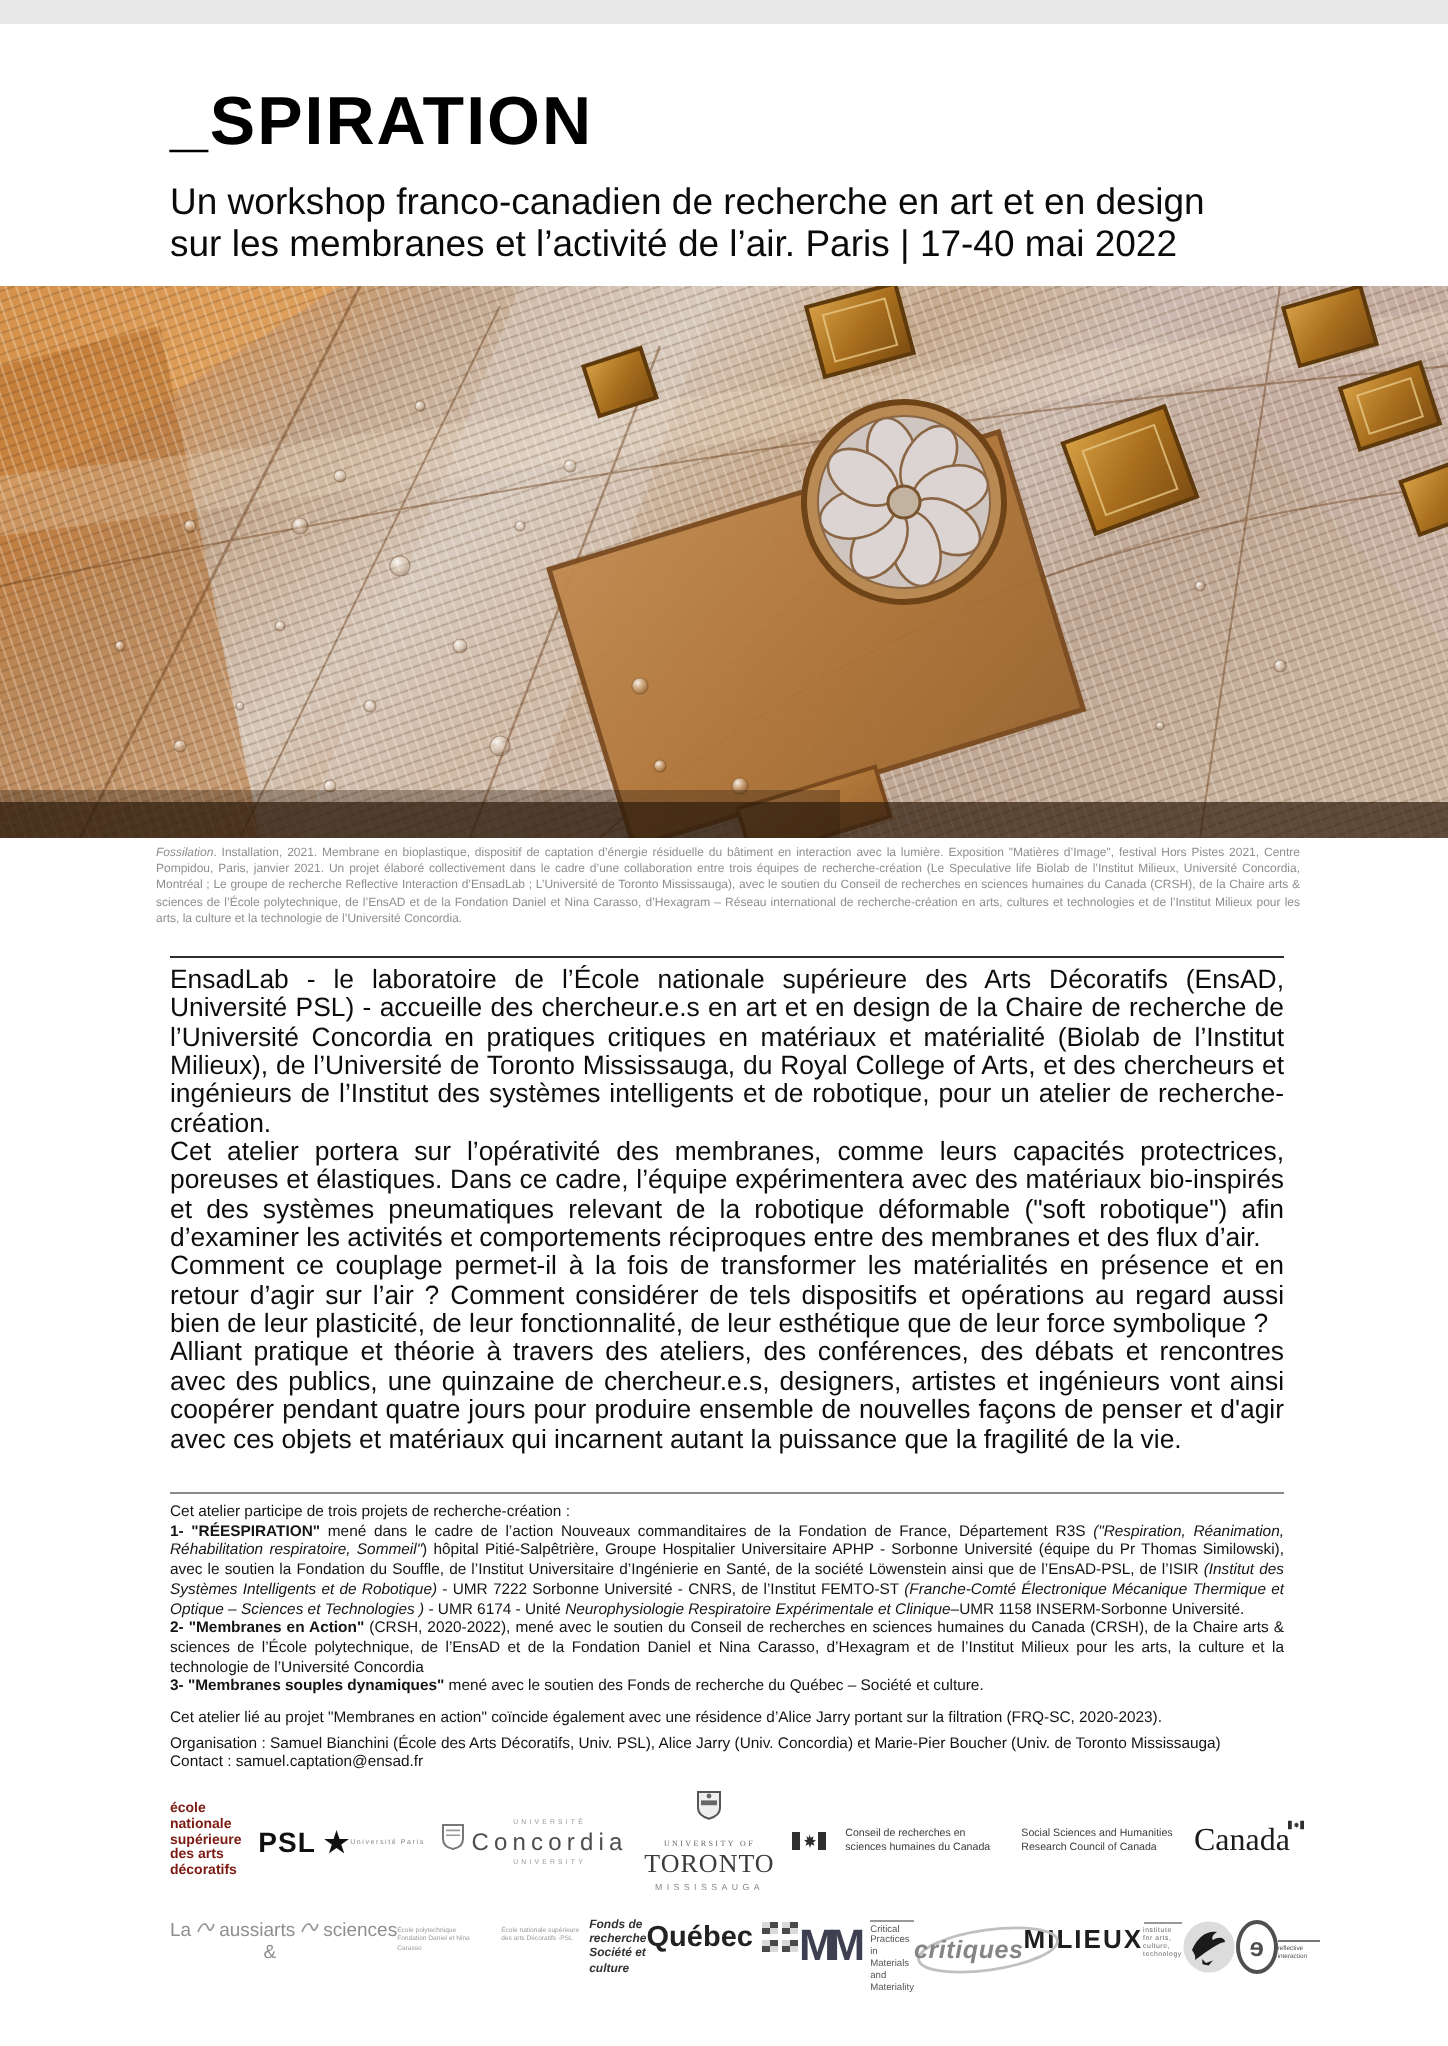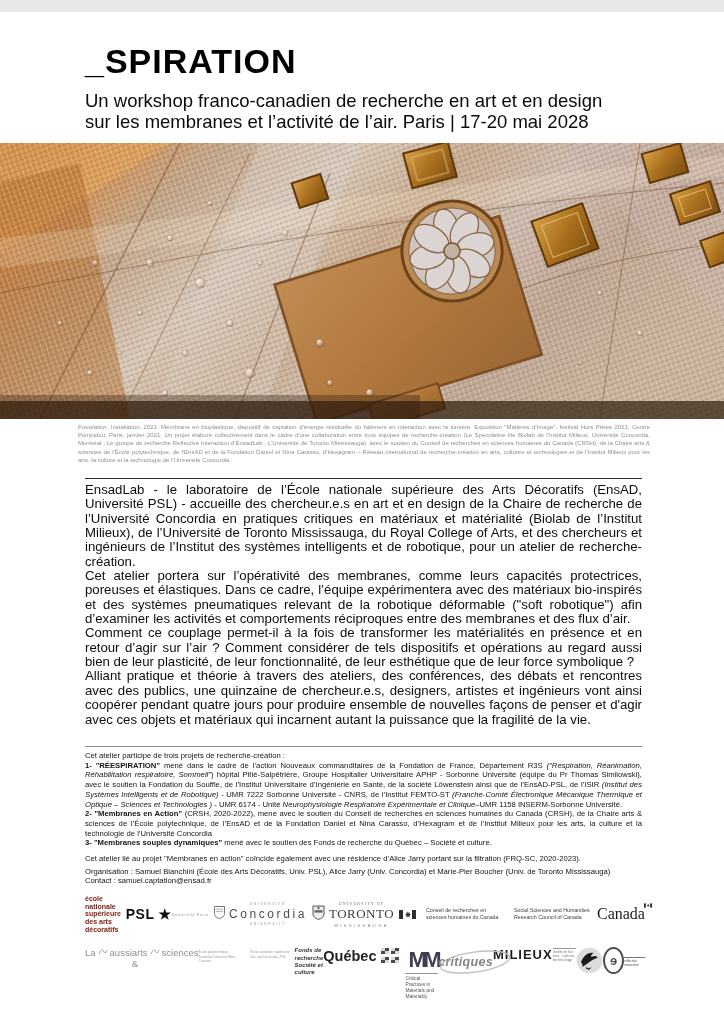--- a/index.html
+++ b/index.html
@@ -43,41 +43,41 @@
   .row2{margin-top:14px;align-items:flex-start;}
   .logo{display:flex;flex-direction:row;align-items:center;justify-content:center;}
 
   .ensad-lines{font-weight:bold;color:#7a1a12;font-size:7px;line-height:1.1;text-align:left;}
   .psl-name{font-size:14px;font-weight:bold;color:#101010;letter-spacing:0.5px;}
   .psl-sub{font-size:3.5px;color:#888;letter-spacing:0.8px;margin-top:1px;}
   .conc{flex-direction:row;gap:4px;align-items:center;}
   .conc-col{display:flex;flex-direction:column;align-items:center;}
   .conc-tiny{font-size:3.4px;letter-spacing:1.6px;color:#9a9a9a;}
   .conc-name{font-size:12px;letter-spacing:2.6px;color:#4d4d4d;margin:1px 0;}
-  .uoft{flex-direction:row;gap:4px;align-items:center;}
+  .uoft{flex-direction:column;gap:4px;align-items:center;}
   .uoft-col{display:flex;flex-direction:column;align-items:center;}
   .uoft-top{font-size:4px;letter-spacing:1.2px;color:#666;font-family:"Liberation Serif",serif;}
   .uoft-name{font-size:13px;color:#3c3c3c;font-family:"Liberation Serif",serif;letter-spacing:0.5px;}
   .uoft-sub{font-size:4.4px;letter-spacing:2.2px;color:#8a8a8a;margin-top:1px;}
   .sshrc{flex-direction:row;gap:10px;align-items:center;}
   .sshrc-col{font-size:5.3px;line-height:1.3;color:#3d3d3d;width:78px;text-align:left;}
   .canada-word{position:relative;font-family:"Liberation Serif",serif;font-size:16px;color:#1c1c1c;}
   .canada-word svg{position:absolute;top:-2px;right:-7px;}
 
   .chaire{align-items:flex-start;}
   .chaire-line{font-size:9.5px;color:#8f8f8f;display:flex;align-items:flex-start;gap:2px;}
   .chaire-cols{display:flex;gap:8px;margin-top:3px;}
   .chaire-col{font-size:3.3px;color:#9a9a9a;line-height:1.3;width:44px;text-align:left;}
   .frqsc{align-items:flex-start;}
   .frq-lines{font-size:6px;font-weight:bold;font-style:italic;color:#333;line-height:1.2;text-align:left;}
   .frq-bottom{display:flex;gap:5px;margin-top:1px;font-weight:bold;}
   .frq-name{font-size:14.5px;color:#222;}
   .qgrid{display:grid;grid-template-columns:8px 8px;grid-gap:2px;}
   .qsq{width:8px;height:6px;background:conic-gradient(#4a4a4a 25%,#d9d9d9 0 50%,#4a4a4a 0 75%,#d9d9d9 0);}
-  .mm{flex-direction:column;align-items:flex-end;}
+  .mm{align-items:flex-start;}
   .mm-mono{font-size:22px;font-weight:800;letter-spacing:-3.5px;color:#3f3f52;}
   .mm-text{margin-left:6px;font-size:4.8px;color:#555;line-height:1.25;border-top:0.5px solid #999;padding-top:1.5px;text-align:left;}
   .hexagram{position:relative;width:74px;height:30px;justify-content:center;}
   .hex-ellipse{position:absolute;left:0;top:2px;}
   .hex-name{position:relative;font-size:12.5px;font-weight:bold;font-style:italic;color:#858585;letter-spacing:0.3px;}
   .milieux .mil-name{font-size:13px;font-weight:bold;letter-spacing:1px;color:#1e1e1e;}
   .milieux .mil-sub{font-size:3.4px;color:#666;border-top:0.5px solid #999;padding-top:1px;margin-top:1px;letter-spacing:0.3px;}
   .eagle{justify-content:center;}
   .ri-circle{width:23px;height:23px;border:2.5px solid #4f4f4f;border-radius:50%;
              display:flex;align-items:center;justify-content:center;}
@@ -85,21 +85,21 @@
   .ri-sub{font-size:3.2px;color:#4f4f4f;border-top:0.5px solid #777;margin-top:2px;padding-top:1px;}
 </style>
 </head>
 <body>
 
 <div class="page">
 
   <header class="masthead">
     <h1 class="title">_SPIRATION</h1>
     <p class="sub">Un workshop franco-canadien de recherche en art et en design</p>
-    <p class="sub">sur les membranes et l’activité de l’air. Paris | 17-20 mai 2028</p>
+    <p class="sub">sur les membranes et l’activité de l’air. Paris | 17-40 mai 2022</p>
   </header>
 
   <div class="artwork">
     <svg width="724" height="276" viewBox="0 0 724 276" preserveAspectRatio="none">
       <defs>
         <linearGradient id="bgg" x1="0%" y1="15%" x2="100%" y2="55%">
           <stop offset="0" stop-color="#b4682a"></stop>
           <stop offset="0.10" stop-color="#cf9055"></stop>
           <stop offset="0.22" stop-color="#c2a68c"></stop>
           <stop offset="0.38" stop-color="#d7c8ba"></stop>

